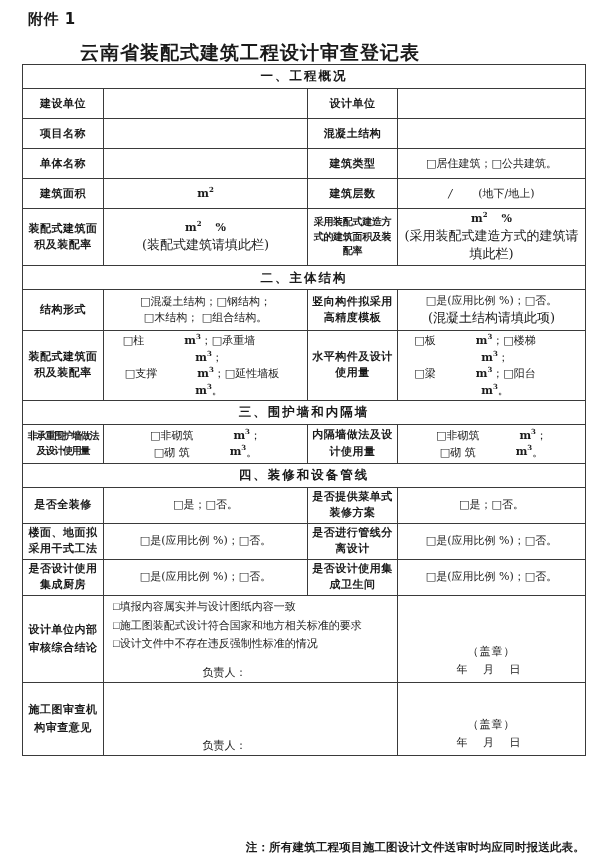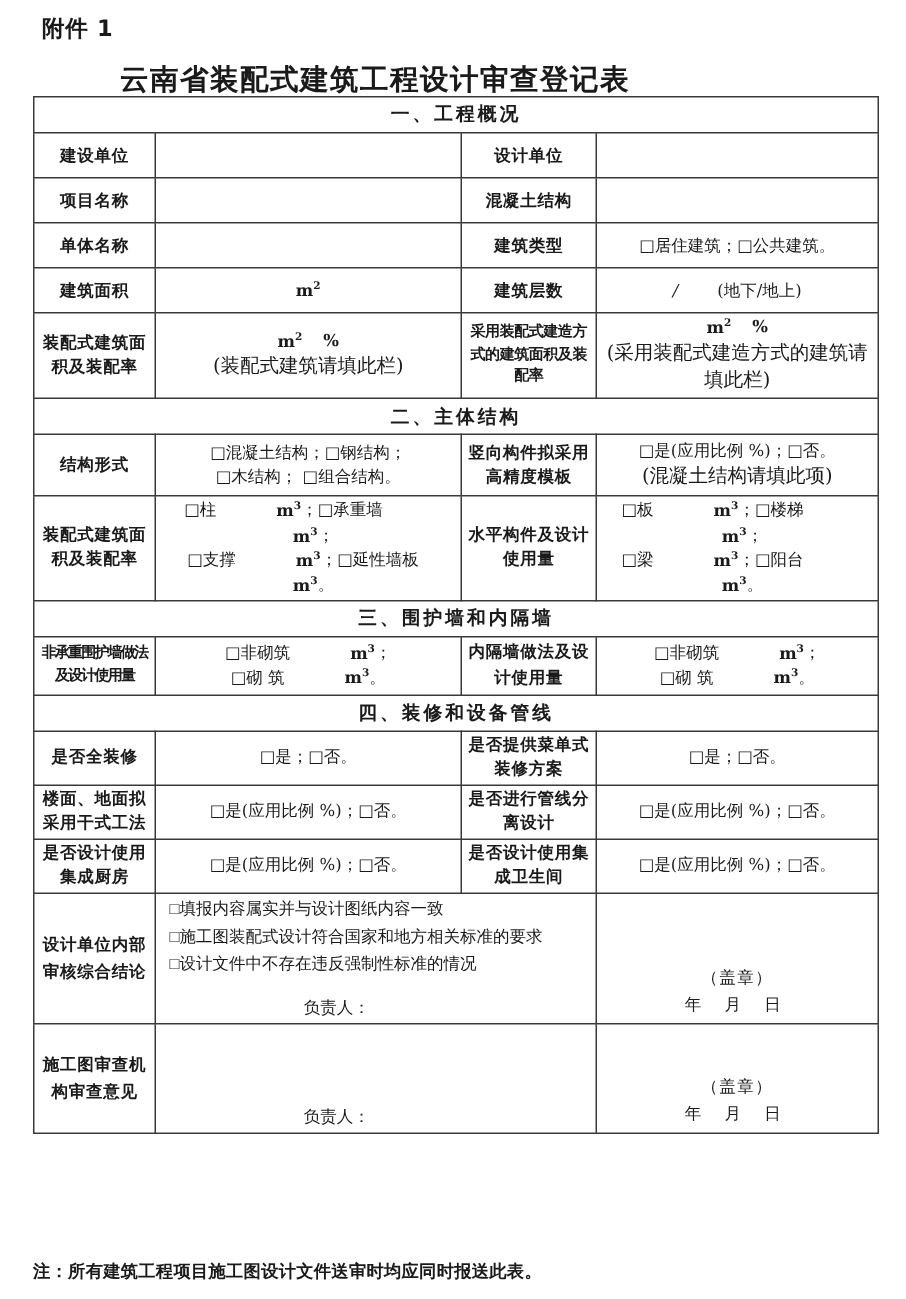--- a/index.html
+++ b/index.html
@@ -131,21 +131,21 @@
 
   .note {
     position: absolute;
     left: 22px;
     top: 840px;
     width: 563px;
     font-size: 11.5px;
     font-weight: 700;
     font-family: "DejaVu Serif", "Liberation Serif", serif;
     letter-spacing: 0.2px;
-    text-align: left;
+    text-align: right;
   }
 
   sup { font-size: 7px; vertical-align: super; }
   .gap { display: inline-block; width: 26px; }
   .gap-sm { display: inline-block; width: 14px; }
   .gap-lg { display: inline-block; width: 40px; }
 </style>
 </head>
 <body>
 

